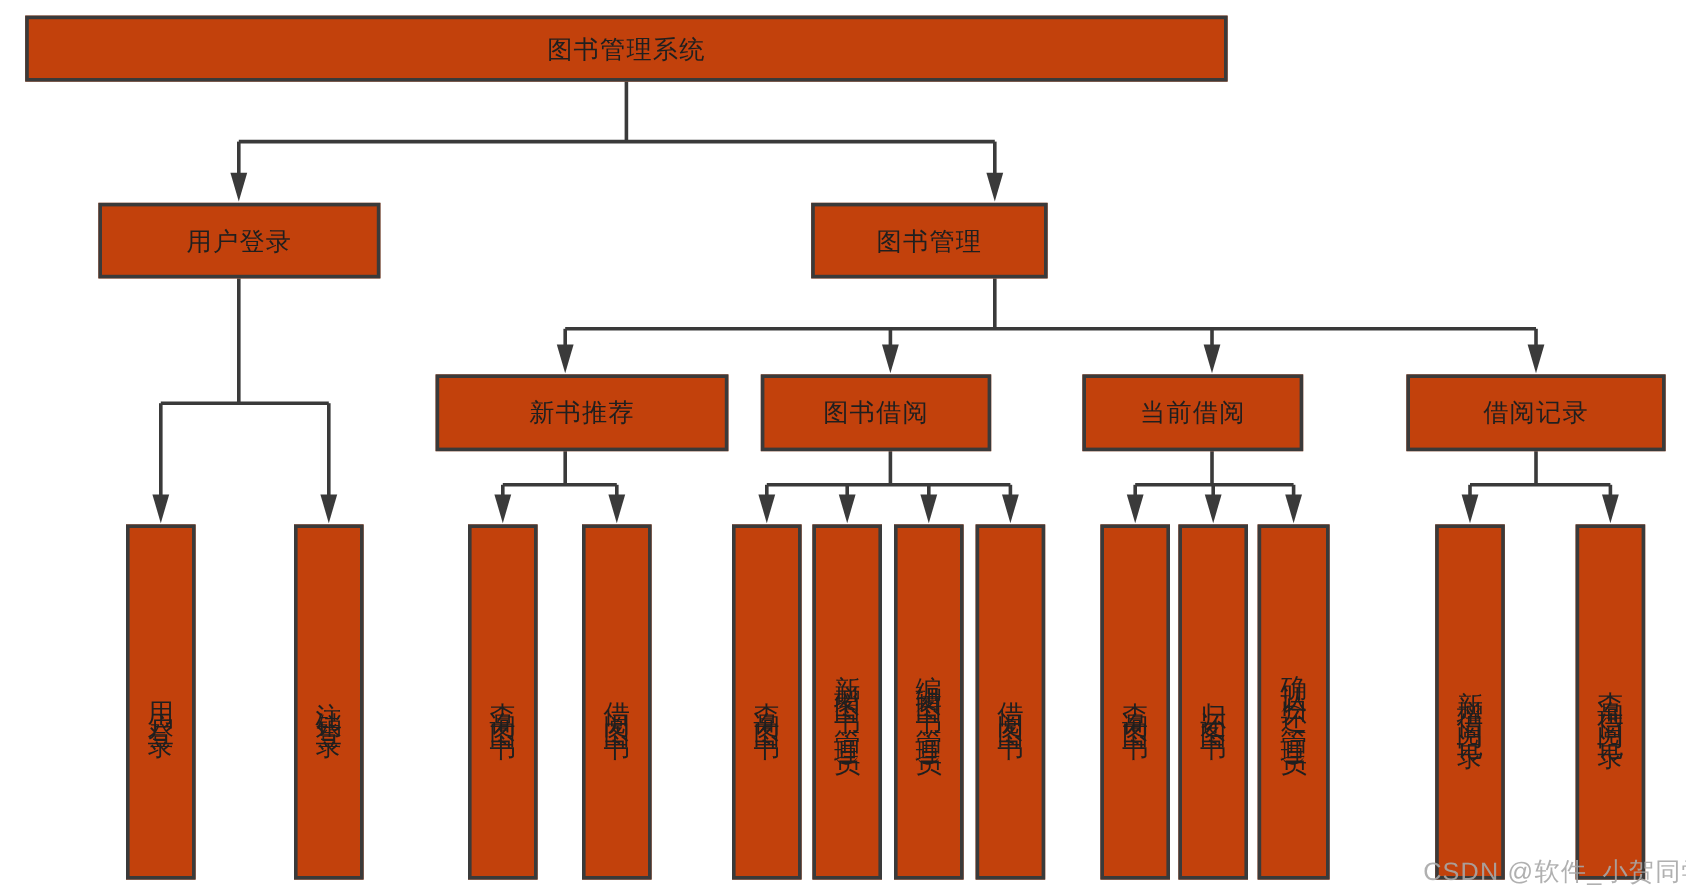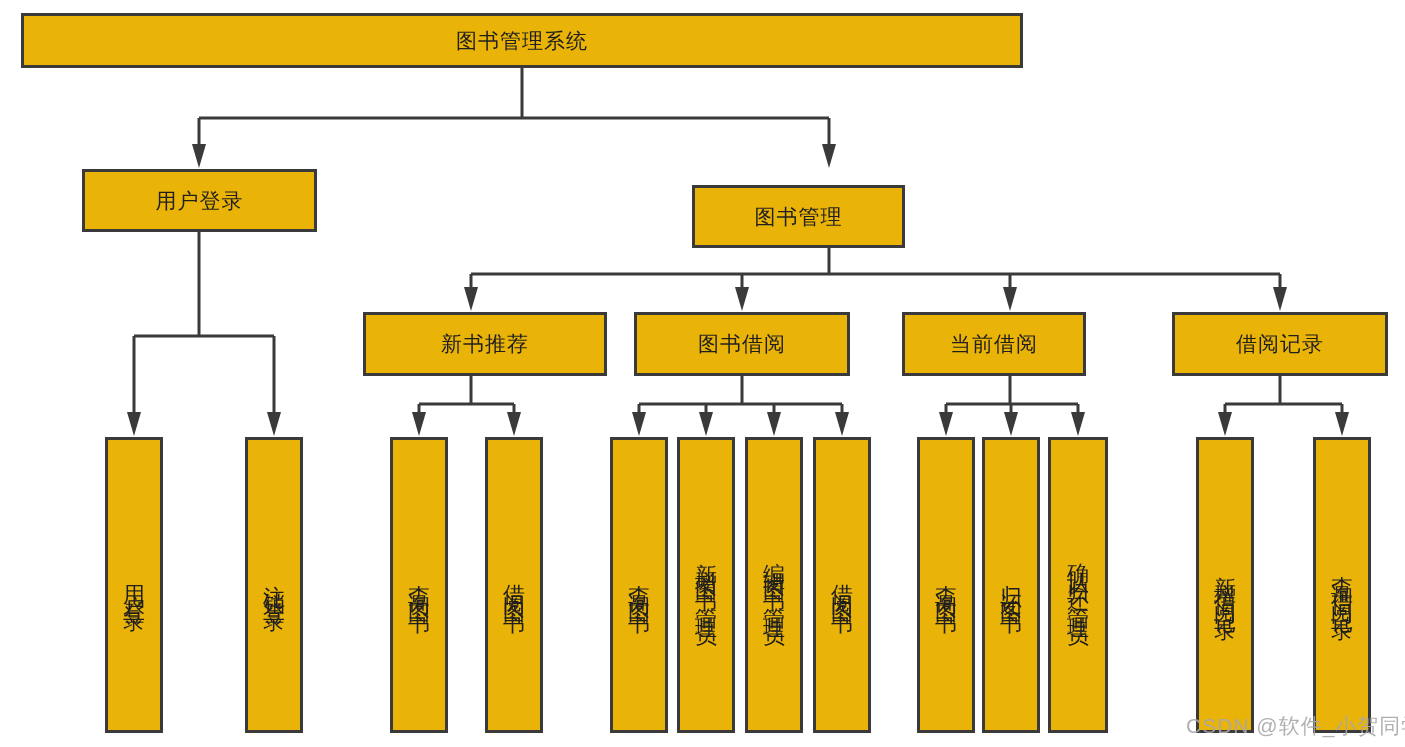--- a/index.html
+++ b/index.html
@@ -14,21 +14,21 @@
     position:relative;
     width:1405px;height:747px;
     background:var(--bg);
     overflow:hidden;
   }
   #edge-layer{position:absolute;left:0;top:0;width:1405px;height:747px;}
   .node{
     position:absolute;
     box-sizing:border-box;
     border:3px solid var(--line);
-    background:#eab308;
+    background:#c2410c;
     display:flex;
     align-items:center;
     justify-content:center;
   }
   .node .label{
     font-size:21px;
     color:var(--text);
     letter-spacing:1px;
     white-space:nowrap;
   }
@@ -109,27 +109,27 @@
       <polygon points="1335,412 1349,412 1342,436" fill="#3a3a3a"></polygon>
       <polyline points="1342,404 1342,416" fill="none" stroke="#3a3a3a" stroke-width="3"></polyline>
     </svg>
   <div id="node-layer">
       <div class="node" style="left: 21px; top: 13px; width: 1002px; height: 55px;">
         <span class="label">图书管理系统</span>
       </div>
       <div class="node" style="left: 82px; top: 169px; width: 235px; height: 63px;">
         <span class="label">用户登录</span>
       </div>
-      <div class="node" style="left: 692px; top: 169px; width: 213px; height: 63px; margin-top: 16px;">
+      <div class="node" style="left: 676px; top: 169px; width: 197px; height: 63px;">
         <span class="label">图书管理</span>
       </div>
       <div class="node" style="left: 363px; top: 312px; width: 244px; height: 64px;">
         <span class="label">新书推荐</span>
       </div>
-      <div class="node" style="left: 634px; top: 312px; width: 216px; height: 64px;">
+      <div class="node" style="left: 634px; top: 312px; width: 192px; height: 64px;">
         <span class="label">图书借阅</span>
       </div>
       <div class="node" style="left: 902px; top: 312px; width: 184px; height: 64px;">
         <span class="label">当前借阅</span>
       </div>
       <div class="node" style="left: 1172px; top: 312px; width: 216px; height: 64px;">
         <span class="label">借阅记录</span>
       </div>
       <div class="node vertical" style="left: 105px; top: 437px; width: 58px; height: 296px;">
         <span class="label">用户登录</span>

